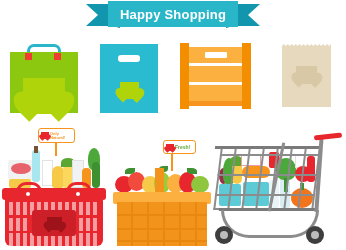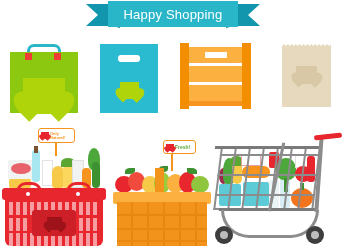--- a/index.html
+++ b/index.html
@@ -16,21 +16,21 @@
   
   #banner{left:86px;top:1px;width:174px;height:28px;}
   .rib-tail{position:absolute;top:3px;width:30px;height:22px;background:#1196AE;}
   .rib-tail.l{left:0;clip-path:polygon(0 0,100% 0,100% 100%,0 100%,40% 50%);}
   .rib-tail.r{right:0;clip-path:polygon(0 0,100% 0,60% 50%,100% 100%,0 100%);}
   .rib-fold{position:absolute;top:20px;width:12px;height:7px;background:#0E7F94;}
   .rib-fold.l{left:22px;clip-path:polygon(0 0,100% 0,100% 100%,0 55%);}
   .rib-fold.r{right:22px;clip-path:polygon(0 0,100% 0,100% 55%,0 100%);}
   .rib-main{position:absolute;left:22px;top:0;width:130px;height:26px;background:#29B6C9;
             display:flex;align-items:center;justify-content:center;}
-  .rib-text{color:#ffffff;font-size:13px;font-weight:normal;letter-spacing:.2px;
+  .rib-text{color:#ffffff;font-size:13px;font-weight:bold;letter-spacing:.2px;
             line-height:1;white-space:nowrap;}
 
   
   
   #bag-green{left:10px;top:44px;width:68px;height:69px;}
   .gb-body{position:absolute;left:0;top:8px;width:68px;height:61px;background:#8CC80F;}
   .gb-heart{position:absolute;left:13px;top:26px;}
   .gb-handle{position:absolute;left:17px;top:0px;width:34px;height:14px;
              border:3px solid #29B6C9;border-bottom:none;
              border-radius:7px 7px 0 0;box-sizing:border-box;}

